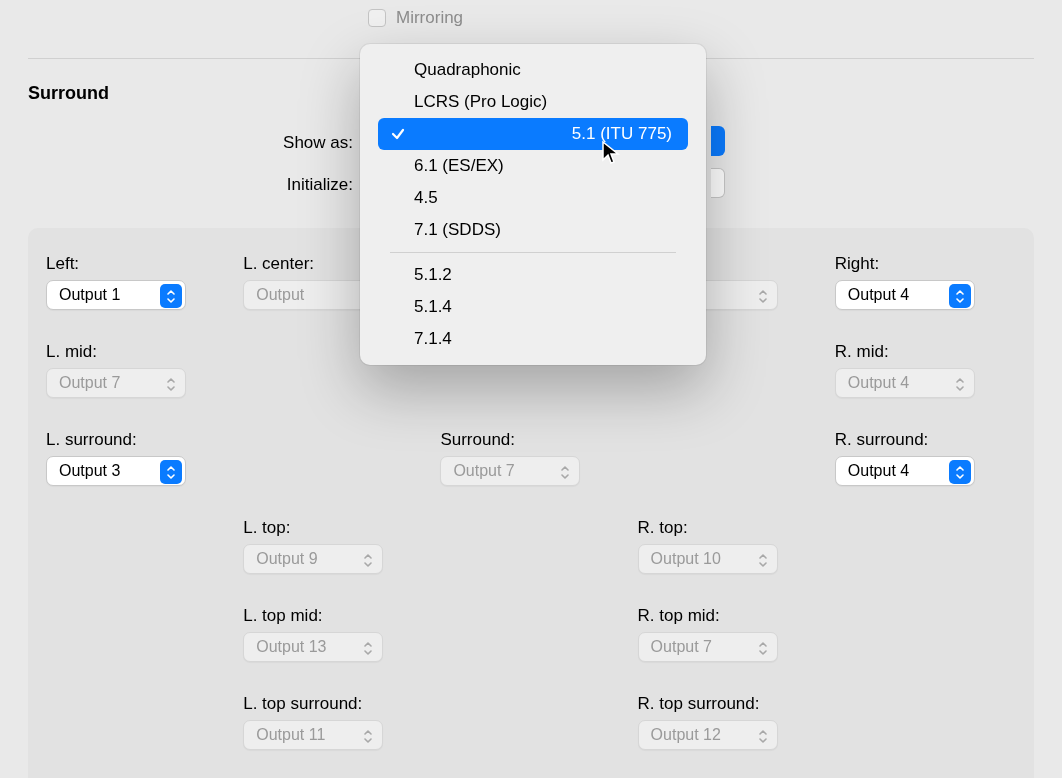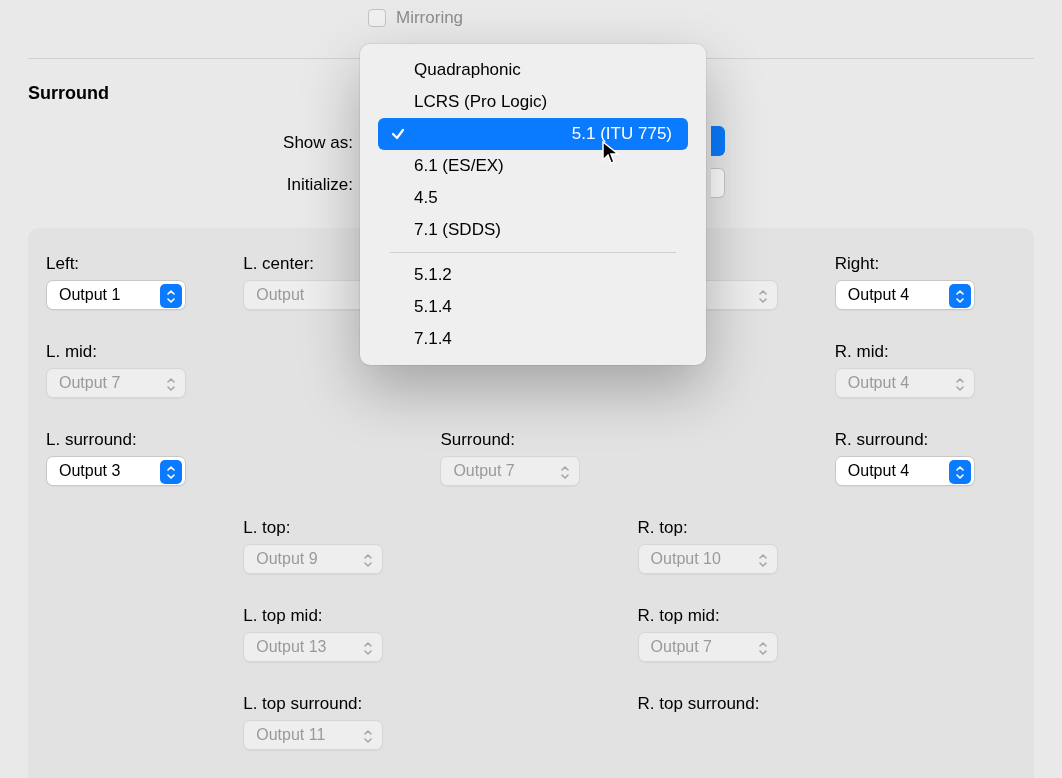--- a/index.html
+++ b/index.html
@@ -440,20 +440,31 @@
               </svg>
               <svg width="10" height="6">
                 <path d="M2 2 L5 5 L8 2" fill="none" stroke="#fff" stroke-width="1.6" stroke-linecap="round" stroke-linejoin="round"></path>
               </svg>
             </div>
           </div>
         </div>
         <div class="field"></div>
         <div class="field">
           <div class="field-label">R. top surround:</div>
+          <div class="select disabled">
+            <span>Output 12</span>
+            <div class="arrows">
+              <svg width="10" height="6">
+                <path d="M2 4 L5 1 L8 4" fill="none" stroke="#fff" stroke-width="1.6" stroke-linecap="round" stroke-linejoin="round"></path>
+              </svg>
+              <svg width="10" height="6">
+                <path d="M2 2 L5 5 L8 2" fill="none" stroke="#fff" stroke-width="1.6" stroke-linecap="round" stroke-linejoin="round"></path>
+              </svg>
+            </div>
+          </div>
         </div>
         <div class="field"></div>
       </div>
   </div>
 
   <div class="menu">
     <div id="menu-top">
         <div class="menu-item">
           <span>Quadraphonic</span>
         </div>

